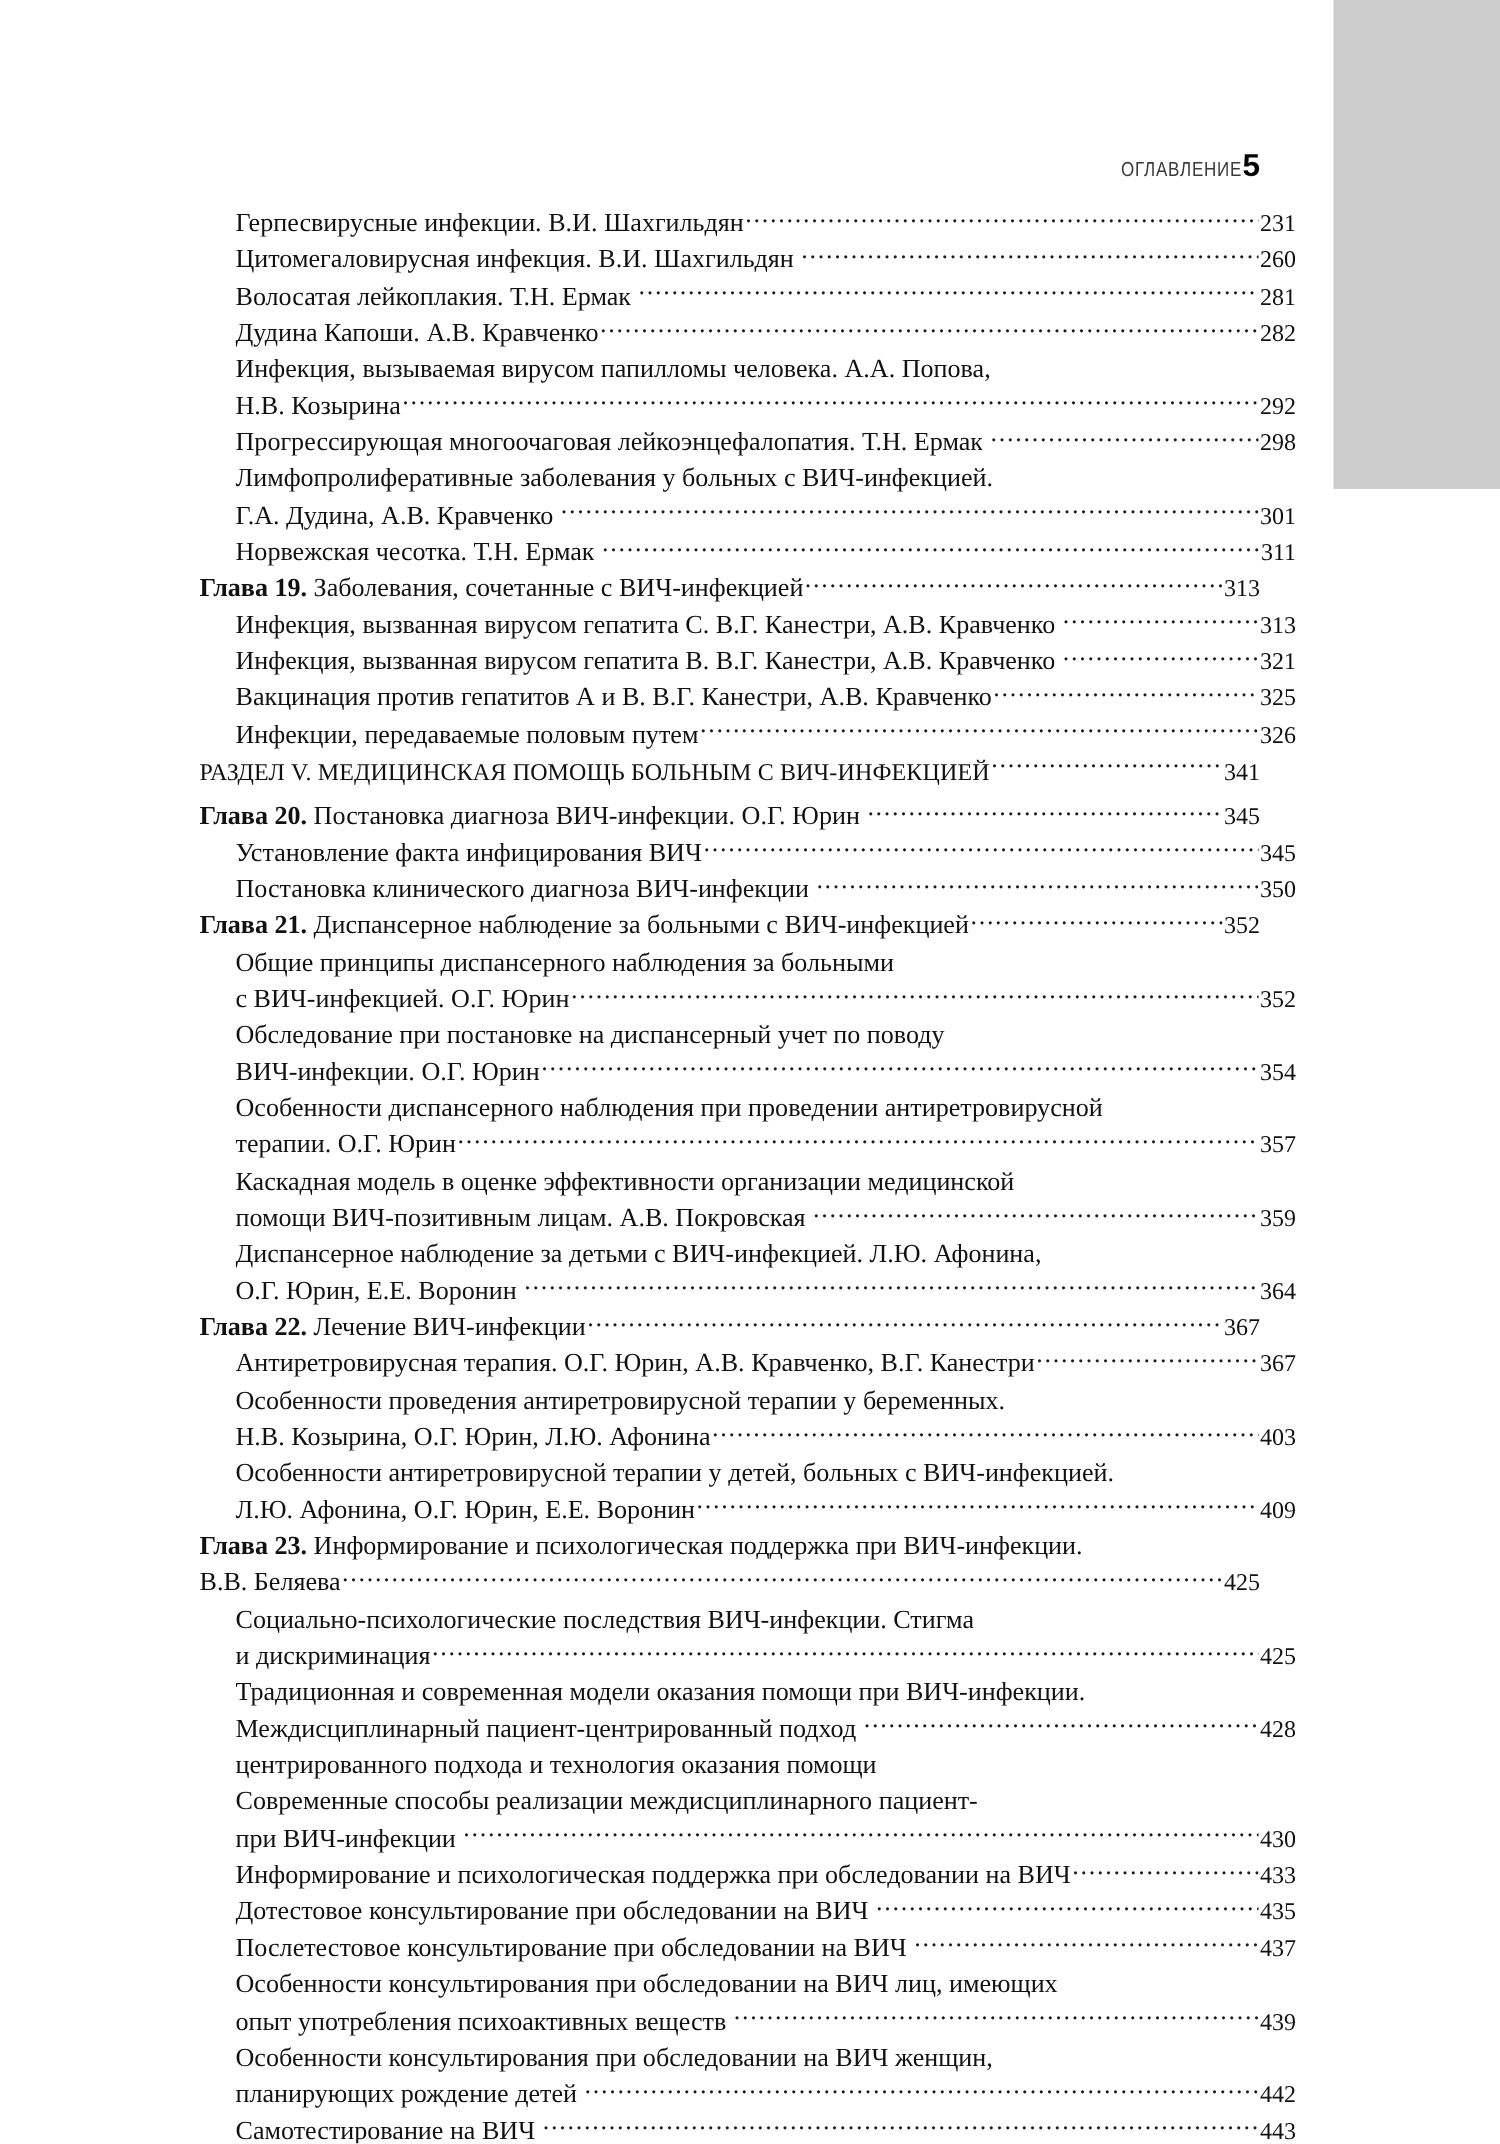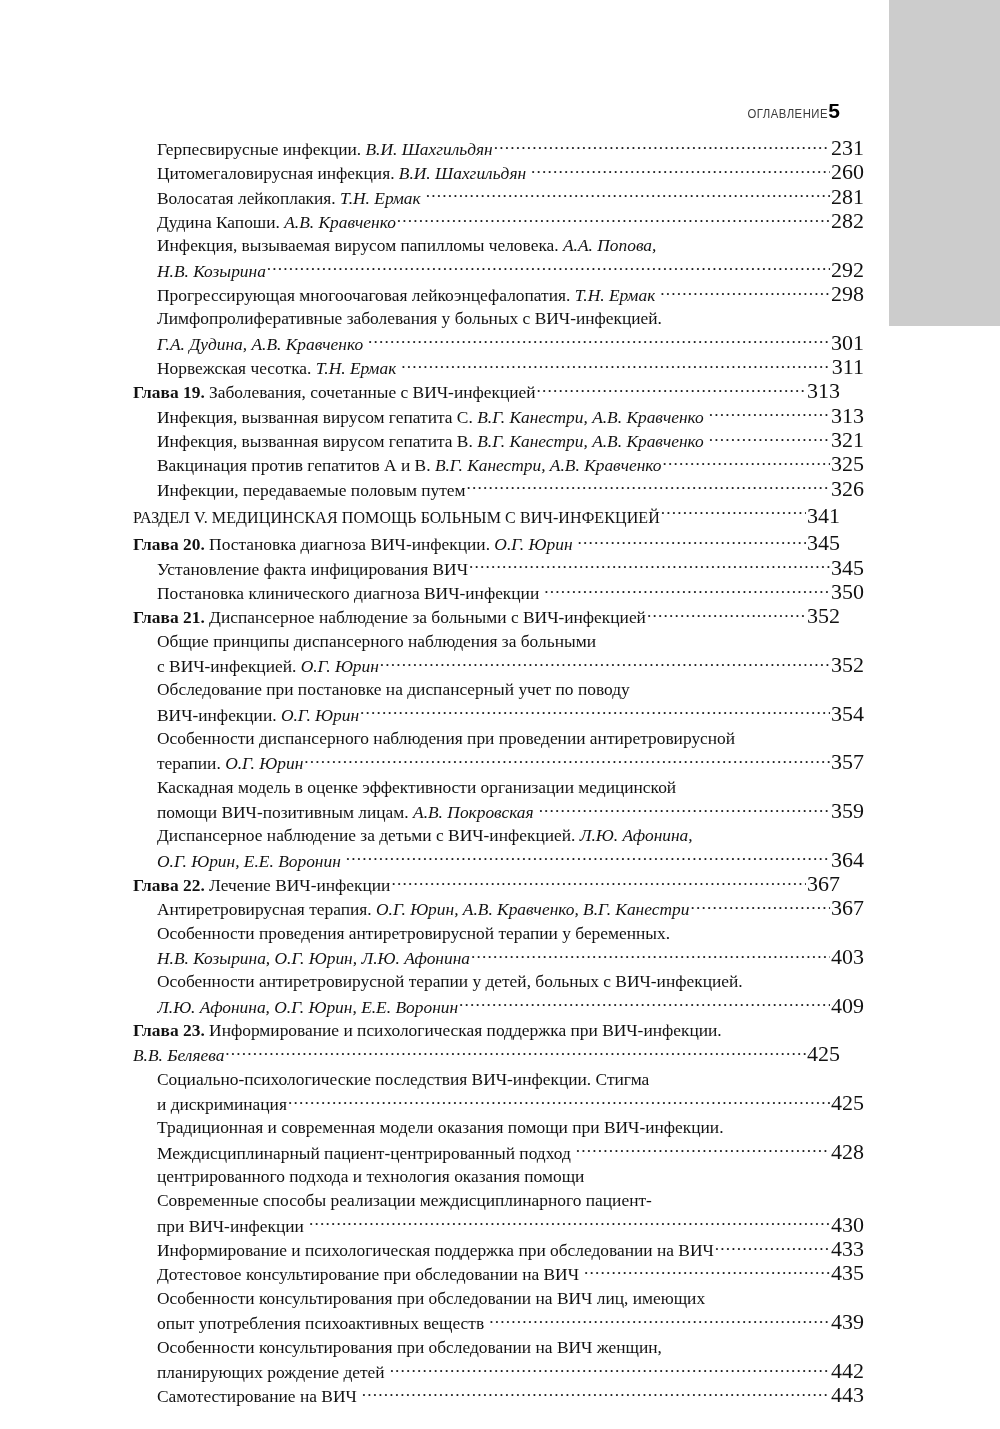--- a/index.html
+++ b/index.html
@@ -80,21 +80,20 @@
 
   
   .entry-text {
     flex: 0 1 auto;
     overflow: hidden;
   }
   .entry-text .lead-bold {
     font-weight: bold;
   }
   .entry-text .author {
-    font-style: italic;
   }
 
   
   .leader {
     flex: 1 1 auto;
     min-width: 4px;
     position: relative;
     overflow: hidden;
     height: 1em;
     margin: 0 1px;
@@ -108,21 +107,21 @@
     font-size: 17.4px;
     color: #1a1a1a;
     white-space: nowrap;
   }
   .leader.gap-pad { margin-left: 5px; }
 
   
   .folio {
     flex: 0 0 auto;
     text-align: right;
-    font-size: 22px;
+    font-size: 16px;
     padding-left: 0px;
   }
 
   
   .section-head .entry-text {
     font-weight: normal;
     font-size: 16px;
     letter-spacing: 0.1px;
   }
   .section-head {
@@ -344,20 +343,25 @@
       <div class="toc-line lvl-1">
         <span class="entry-text"><span>Информирование и психологическая поддержка при обследовании на ВИЧ</span></span>
         <span class="leader"></span>
         <span class="folio">433</span>
       </div>
       <div class="toc-line lvl-1">
         <span class="entry-text"><span>Дотестовое консультирование при обследовании на ВИЧ</span></span>
         <span class="leader gap-pad"></span>
         <span class="folio">435</span>
       </div>
+      <div class="toc-line lvl-1">
+        <span class="entry-text"><span>Послетестовое консультирование при обследовании на ВИЧ</span></span>
+        <span class="leader gap-pad"></span>
+        <span class="folio">437</span>
+      </div>
       <div class="toc-line lvl-1 cont">
         <span class="entry-text"><span>Особенности консультирования при обследовании на ВИЧ лиц, имеющих</span></span>
       </div>
       <div class="toc-line lvl-1">
         <span class="entry-text"><span>опыт употребления психоактивных веществ</span></span>
         <span class="leader gap-pad"></span>
         <span class="folio">439</span>
       </div>
       <div class="toc-line lvl-1 cont">
         <span class="entry-text"><span>Особенности консультирования при обследовании на ВИЧ женщин,</span></span>

